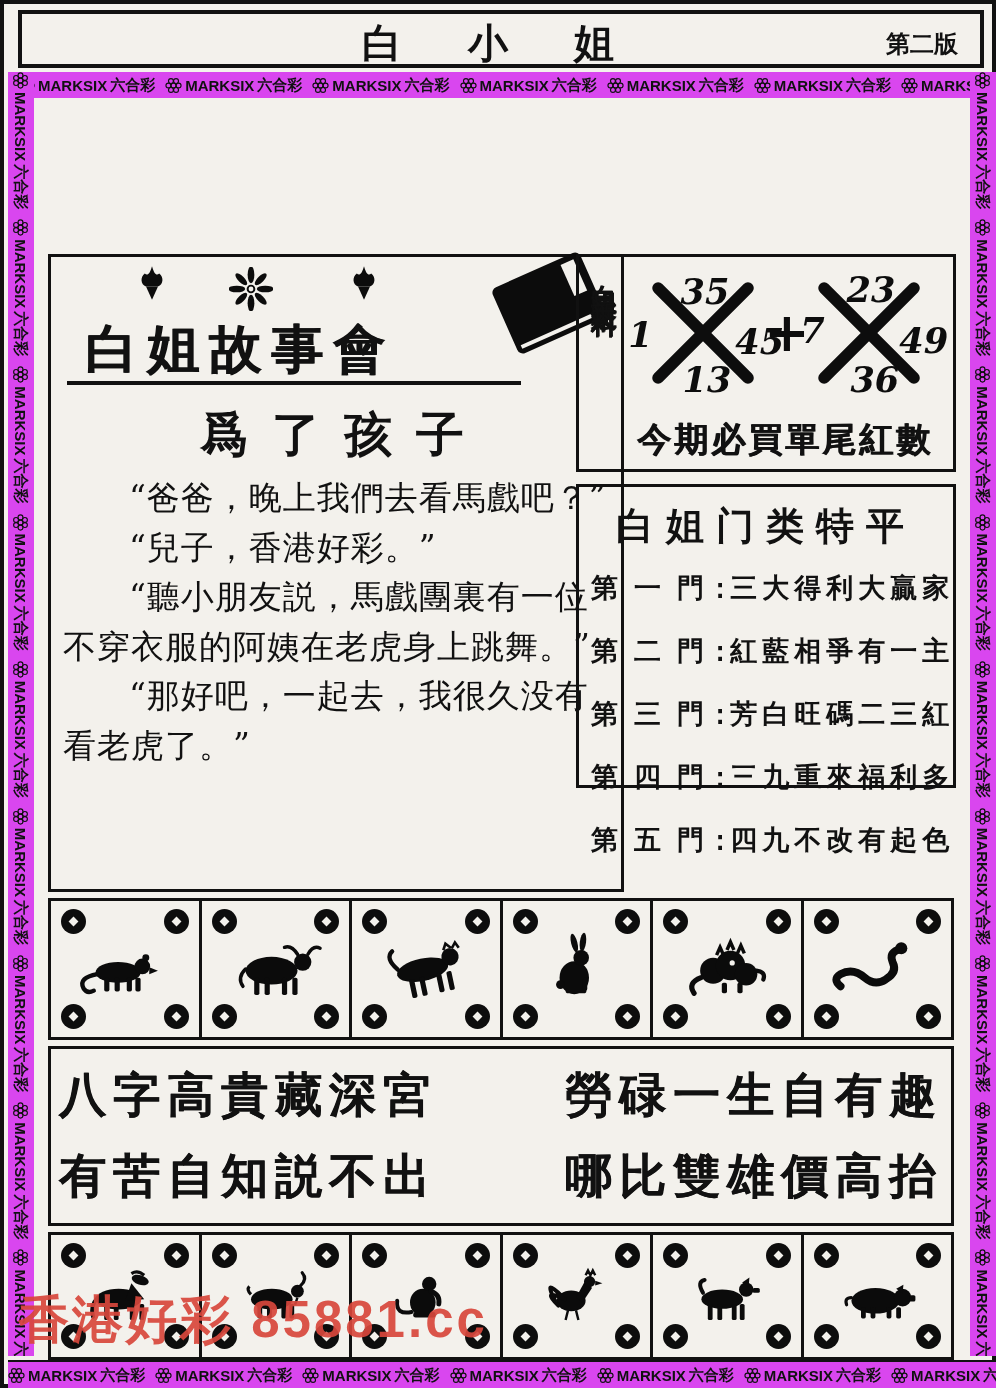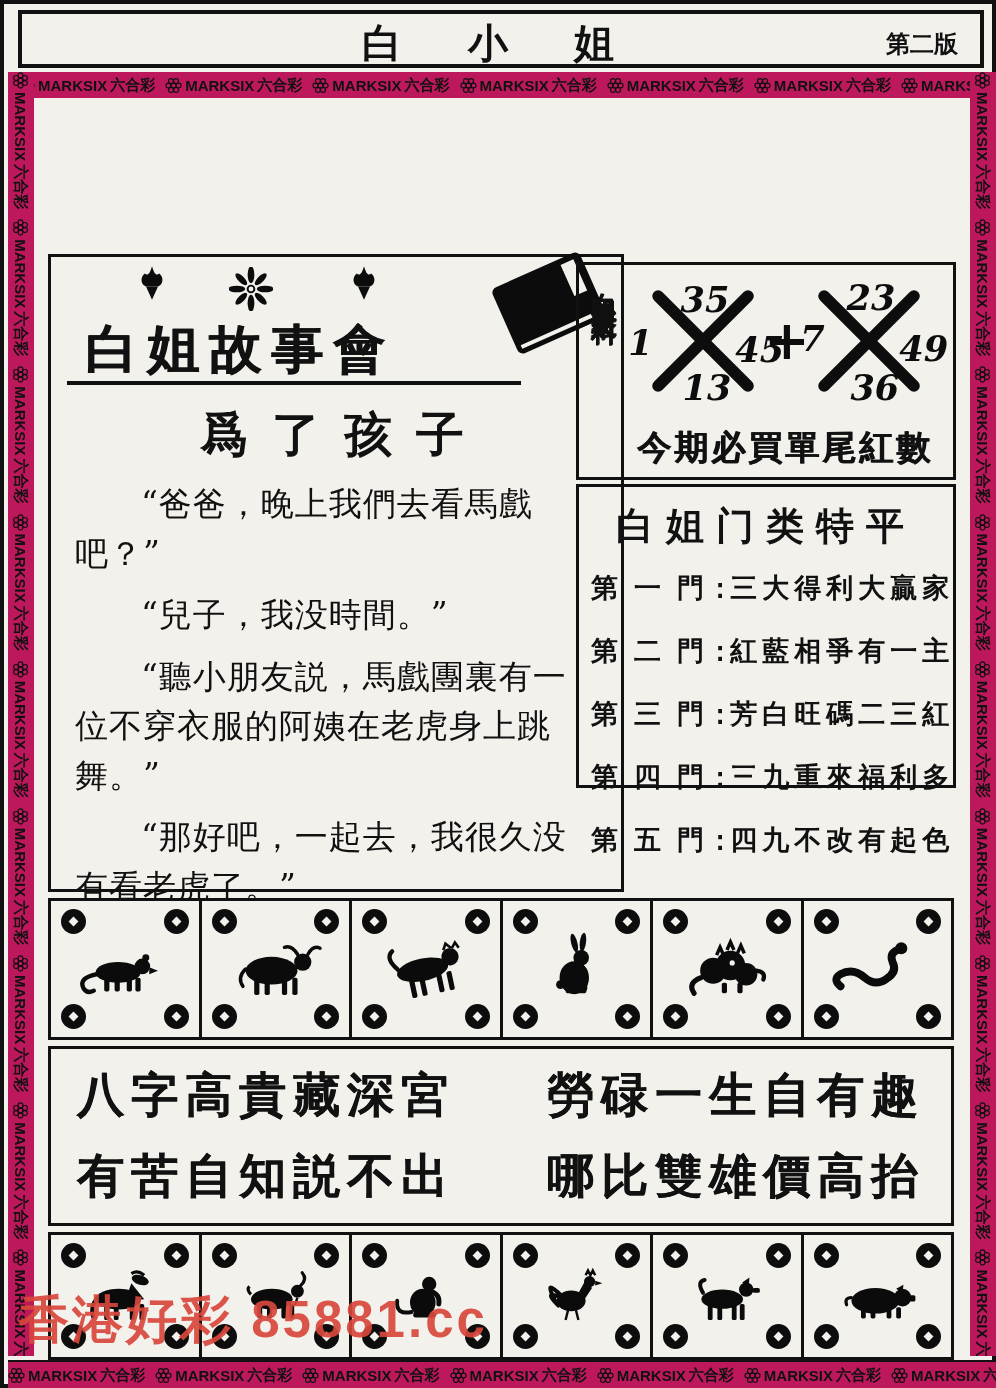--- a/index.html
+++ b/index.html
@@ -20,21 +20,21 @@
   .masthead-title{
     position:absolute;left:0;right:0;top:2px;text-align:center;
     font-family:"DejaVu Serif",serif;font-size:40px;font-weight:700;
     letter-spacing:26px;white-space:nowrap;
   }
   .masthead-edition{
     position:absolute;right:22px;top:14px;
     font-family:"DejaVu Serif",serif;font-size:24px;font-weight:600;
   }
   
-  .tape{position:absolute;overflow:hidden;background:#be185d;}
+  .tape{position:absolute;overflow:hidden;background:#d946ef;}
   .tape-strip{display:flex;align-items:center;white-space:nowrap;height:26px;}
   .tape-top{left:14px;top:68px;width:966px;height:26px;}
   .tape-bottom{left:4px;top:1356px;width:988px;height:26px;border-top:2px solid #111;}
   .tape-left{left:4px;top:68px;width:26px;height:1284px;}
   .tape-right{left:966px;top:68px;width:26px;height:1284px;}
   .tape-left .tape-strip,.tape-right .tape-strip{
     width:1284px;transform:rotate(90deg);transform-origin:13px 13px;
   }
   .tape-item{display:inline-flex;align-items:center;gap:3px;margin-right:10px;}
   .tape-latin{font-size:15px;font-weight:700;letter-spacing:0px;}
@@ -76,26 +76,26 @@
     position:absolute;left:34px;top:58px;font-size:52px;font-weight:900;
     letter-spacing:10px;text-shadow:1px 0 0 #111;white-space:nowrap;
   }
   .story-rule{position:absolute;left:16px;top:124px;width:454px;height:4px;background:#111;}
   .story-title{
     text-align:center;font-family:"DejaVu Serif",serif;font-size:48px;font-weight:700;
     letter-spacing:24px;margin:14px 0 6px 16px;white-space:nowrap;
   }
   .story-body{padding:0 12px;}
   .story-body p{
-    margin:12px;font-family:"DejaVu Serif",serif;font-size:33px;line-height:1.5;
+    margin:0;font-family:"DejaVu Serif",serif;font-size:33px;line-height:1.5;
     text-indent:2em;letter-spacing:1px;
   }
   
   .tips-box{
-    position:absolute;left:572px;top:258px;width:380px;height:218px;
+    position:absolute;left:572px;top:250px;width:380px;height:218px;
     border:3px solid #111;box-sizing:border-box;
   }
   .tips-side-label{
     position:absolute;left:6px;top:8px;bottom:8px;width:36px;
     writing-mode:vertical-rl;text-orientation:upright;
     font-size:25px;font-weight:900;letter-spacing:5px;
     text-shadow:1px 0 0 #111,0 1px 0 #111;
   }
   .tips-svg{position:absolute;left:42px;top:2px;width:332px;height:150px;}
   .tips-svg text{
@@ -146,21 +146,21 @@
   .coin-bl{left:10px;bottom:8px;}
   .coin-br{right:10px;bottom:8px;}
   .animal-svg{width:104px;height:74px;}
   .strip-2 .animal-svg{width:96px;height:66px;}
   
   .poem-box{
     position:absolute;left:44px;top:1042px;width:906px;height:180px;
     border:3px solid #111;box-sizing:border-box;
     display:flex;flex-direction:column;justify-content:center;gap:18px;
   }
-  .poem-row{display:flex;justify-content:space-between;padding:0 26px;}
+  .poem-row{display:flex;justify-content:space-between;padding:0 8px;}
   .poem-row span{
     font-size:47px;font-weight:700;letter-spacing:7px;white-space:nowrap;
     text-shadow:0.5px 0 0 #111;
   }
   
   .watermark{
     position:absolute;left:14px;top:1282px;z-index:6;
     font-size:51px;font-weight:700;letter-spacing:3px;white-space:nowrap;
     opacity:0.92;pointer-events:none;
   }
@@ -698,21 +698,21 @@
       <div class="book">
         <span class="book-label"></span>
           <span class="book-pages"></span>
       </div>
       <div class="story-panel-title">白姐故事會</div>
       <div class="story-rule"></div>
     </div>
     <div class="story-title">爲了孩子</div>
     <div class="story-body">
         <p>“爸爸，晚上我們去看馬戲吧？”</p>
-        <p>“兒子，我没時間。”</p>
+        <p>“兒子，香港好彩。”</p>
         <p>“聽小朋友説，馬戲團裏有一位不穿衣服的阿姨在老虎身上跳舞。”</p>
         <p>“那好吧，一起去，我很久没有看老虎了。”</p>
       </div>
   </div>
 
   <div class="tips-box">
     <div class="tips-side-label">白姐最新來料</div>
     <svg class="tips-svg" viewBox="0 0 340 150">
       <g stroke="#0d0d0d" stroke-width="12" stroke-linecap="round">
         <line x1="38" y1="28" x2="130" y2="120"></line>

